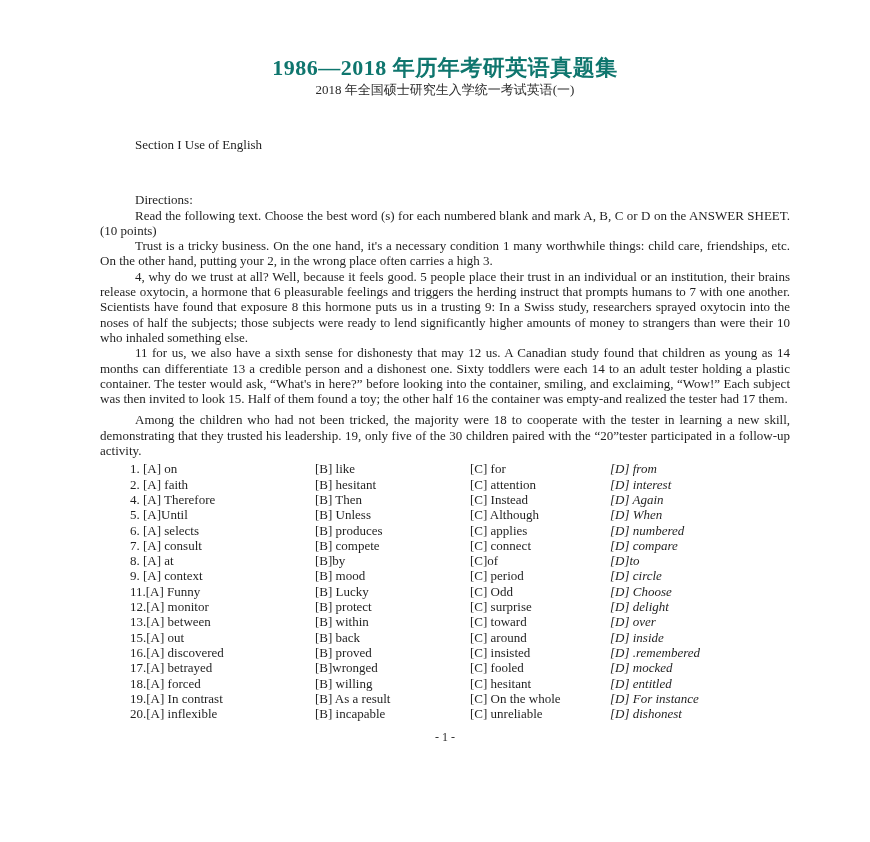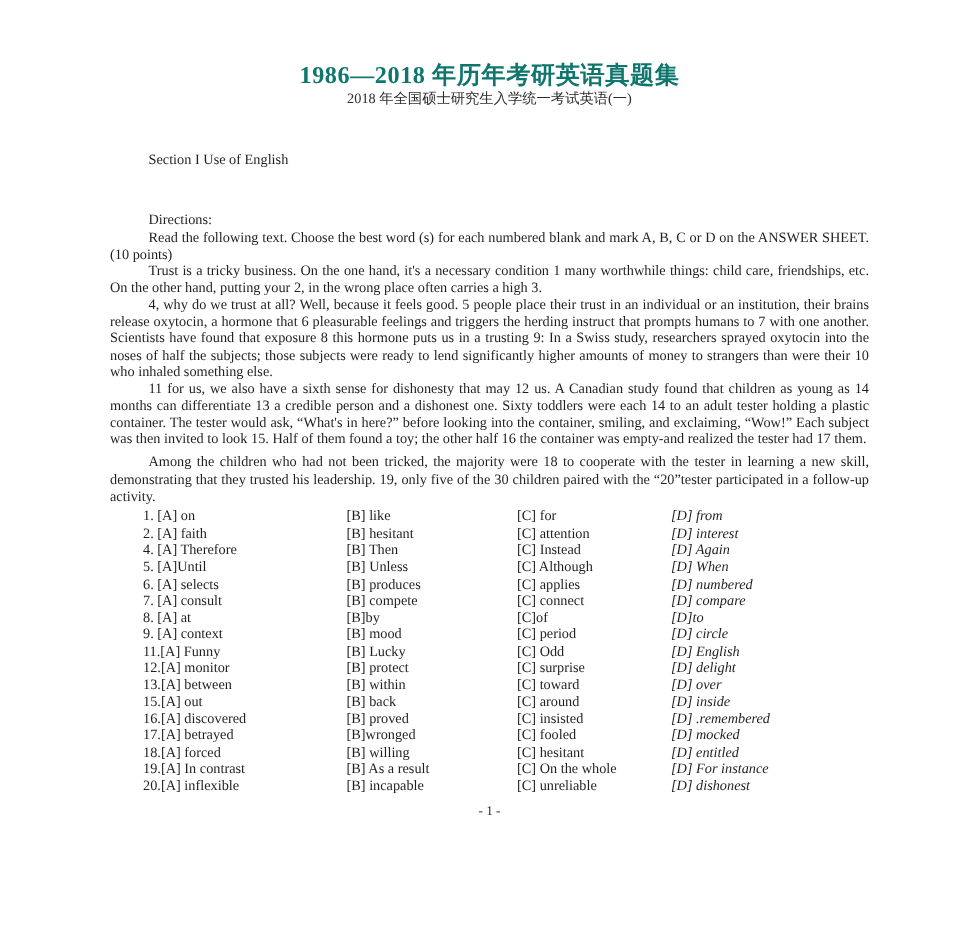--- a/index.html
+++ b/index.html
@@ -138,21 +138,21 @@
     <div class="qrow">
         <span class="qc1">9. [A] context</span>
         <span class="qc2">[B] mood</span>
         <span class="qc3">[C] period</span>
         <span class="qc4">[D] circle</span>
       </div>
     <div class="qrow">
         <span class="qc1">11.[A] Funny</span>
         <span class="qc2">[B] Lucky</span>
         <span class="qc3">[C] Odd</span>
-        <span class="qc4">[D] English</span>
+        <span class="qc4">[D] Choose</span>
       </div>
     <div class="qrow">
         <span class="qc1">12.[A] monitor</span>
         <span class="qc2">[B] protect</span>
         <span class="qc3">[C] surprise</span>
         <span class="qc4">[D] delight</span>
       </div>
     <div class="qrow">
         <span class="qc1">13.[A] between</span>
         <span class="qc2">[B] within</span>

